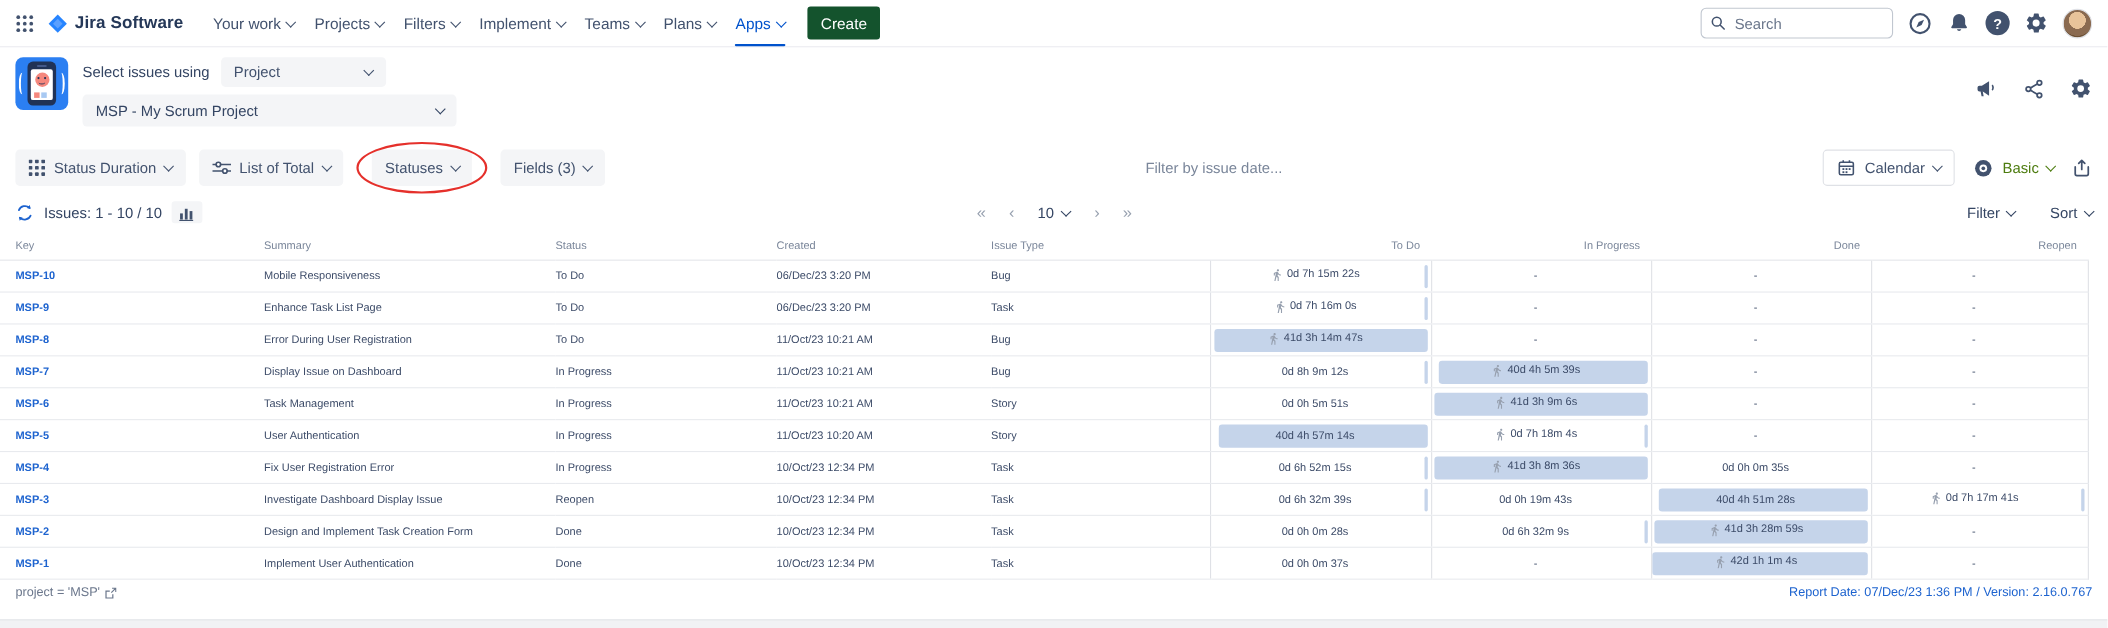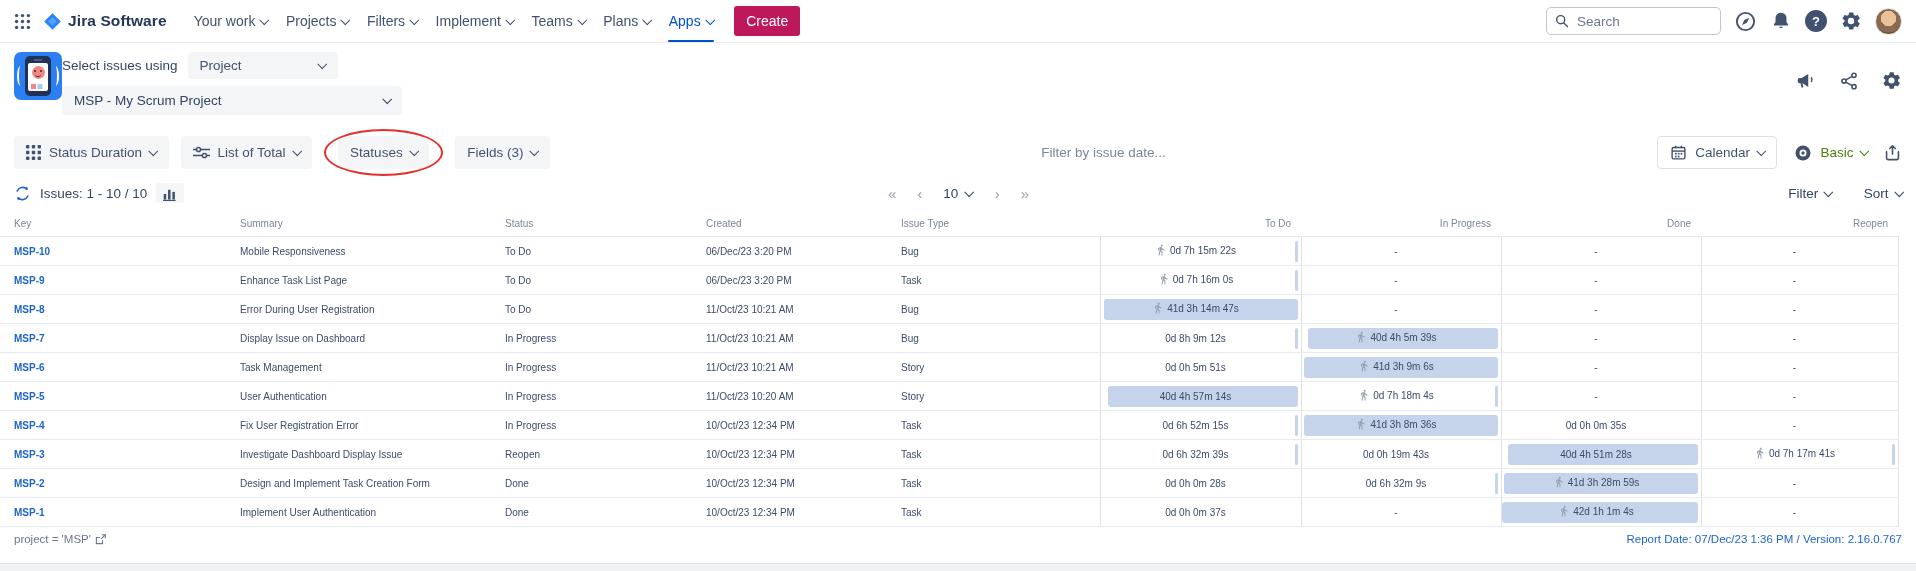--- a/index.html
+++ b/index.html
@@ -16,21 +16,21 @@
   .logo .lg-text { font-size:15.5px; font-weight:700; color:#253858; letter-spacing:.1px; }
   .nav-items { display:flex; align-items:center; height:100%; }
   .nav-item { position:relative; height:100%; display:flex; align-items:center; gap:6px;
     padding:0 9px; font-size:14px; font-weight:500; color:#42526E; cursor:pointer; white-space:nowrap; }
   .nav-item.active { color:#0052CC; }
   .nav-item.active::after { content:''; position:absolute; left:8px; right:8px; bottom:0;
     height:2.5px; background:#0052CC; border-radius:1px; }
   .chev { width:6.5px; height:6.5px; border-right:1.7px solid currentColor;
     border-bottom:1.7px solid currentColor; transform:rotate(45deg) translate(-1px,-1px);
     display:inline-block; flex:0 0 auto; }
-  .create-btn { margin-left:12px; background:#be185d; color:#fff; border:none; border-radius:3px;
+  .create-btn { margin-left:12px; background:#14532d; color:#fff; border:none; border-radius:3px;
     font-size:14px; font-weight:500; padding:7px 12px; cursor:pointer; font-family:inherit; }
   .tn-right { margin-left:auto; display:flex; align-items:center; gap:13px; }
   .search-box { position:relative; }
   .search-box input { width:175px; height:28px; border:1.5px solid #C1C7D0; border-radius:5px;
     padding:0 8px 0 30px; font-size:13.5px; color:#344563; outline:none; font-family:inherit; }
   .search-box input::placeholder { color:#6B778C; }
   .search-box .mag { position:absolute; left:9px; top:7px; }
   .icon-btn { display:flex; align-items:center; justify-content:center; cursor:pointer; }
   .help-circle { width:22px; height:22px; border-radius:50%; background:#42526E; color:#fff;
     font-size:13px; font-weight:700; display:flex; align-items:center; justify-content:center; }
@@ -50,21 +50,21 @@
   .phone::before { content:''; position:absolute; top:3px; left:50%; transform:translateX(-50%);
     width:9px; height:2px; background:#44598a; border-radius:1px; }
   .screen { width:20px; height:28px; background:#fff; border-radius:2px; margin-top:7px; position:relative; }
   .face { width:13px; height:13px; background:#f5887e; border-radius:50%; position:absolute; top:3px; left:3.5px; }
   .face::before { content:''; position:absolute; left:2.5px; top:4px; width:2px; height:2px;
     background:#203256; border-radius:50%; box-shadow:6px 0 0 #203256; }
   .face::after { content:''; position:absolute; left:3.5px; top:6.5px; width:6px; height:3.5px;
     border-bottom:1.6px solid #203256; border-radius:0 0 6px 6px; }
   .screen::after { content:''; position:absolute; bottom:2.5px; left:3px; width:4.5px; height:4.5px;
     background:#f5887e; box-shadow:6.5px 0 0 #a8c9f2; }
-  .selector-block { display:flex; flex-direction:column; gap:7px; }
+  .selector-block { margin-left:13px; display:flex; flex-direction:column; gap:7px; }
   .sel-row1 { display:flex; align-items:center; gap:10px; }
   .sel-label { font-size:13.5px; color:#344563; }
   .dd { background:#F4F5F7; border-radius:4px; display:flex; align-items:center;
     font-size:13.5px; color:#42526E; cursor:pointer; }
   .dd-sm { padding:6px 12px; width:150px; }
   .dd-sm .chev, .dd-lg .chev { margin-left:auto; }
   .dd-lg { padding:7px 12px; width:340px; color:#344563; }
   .header-actions { margin-left:auto; margin-top:18px; display:flex; align-items:center; gap:22px; }
 
   

